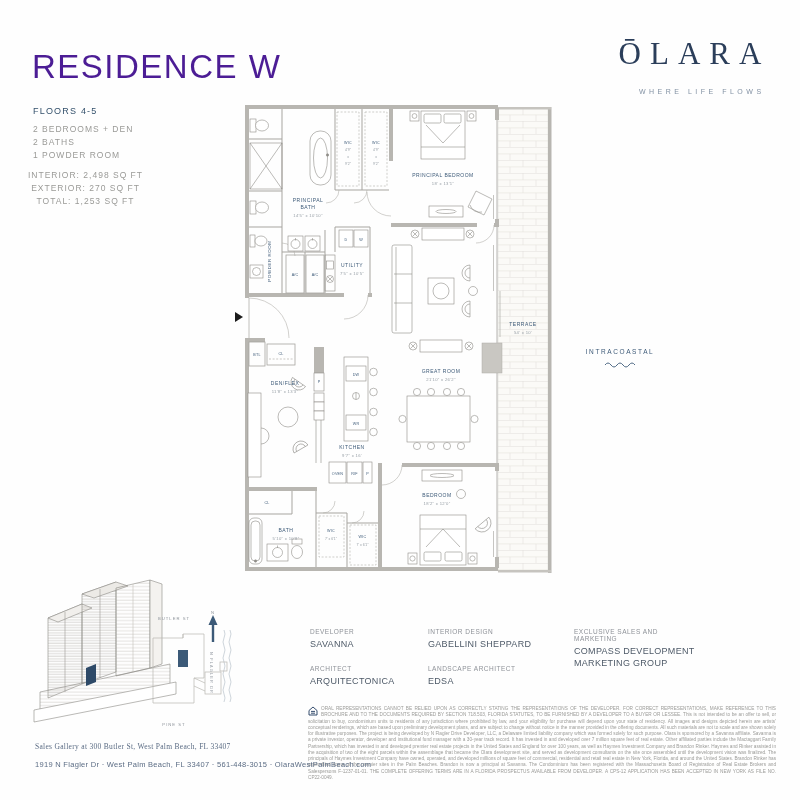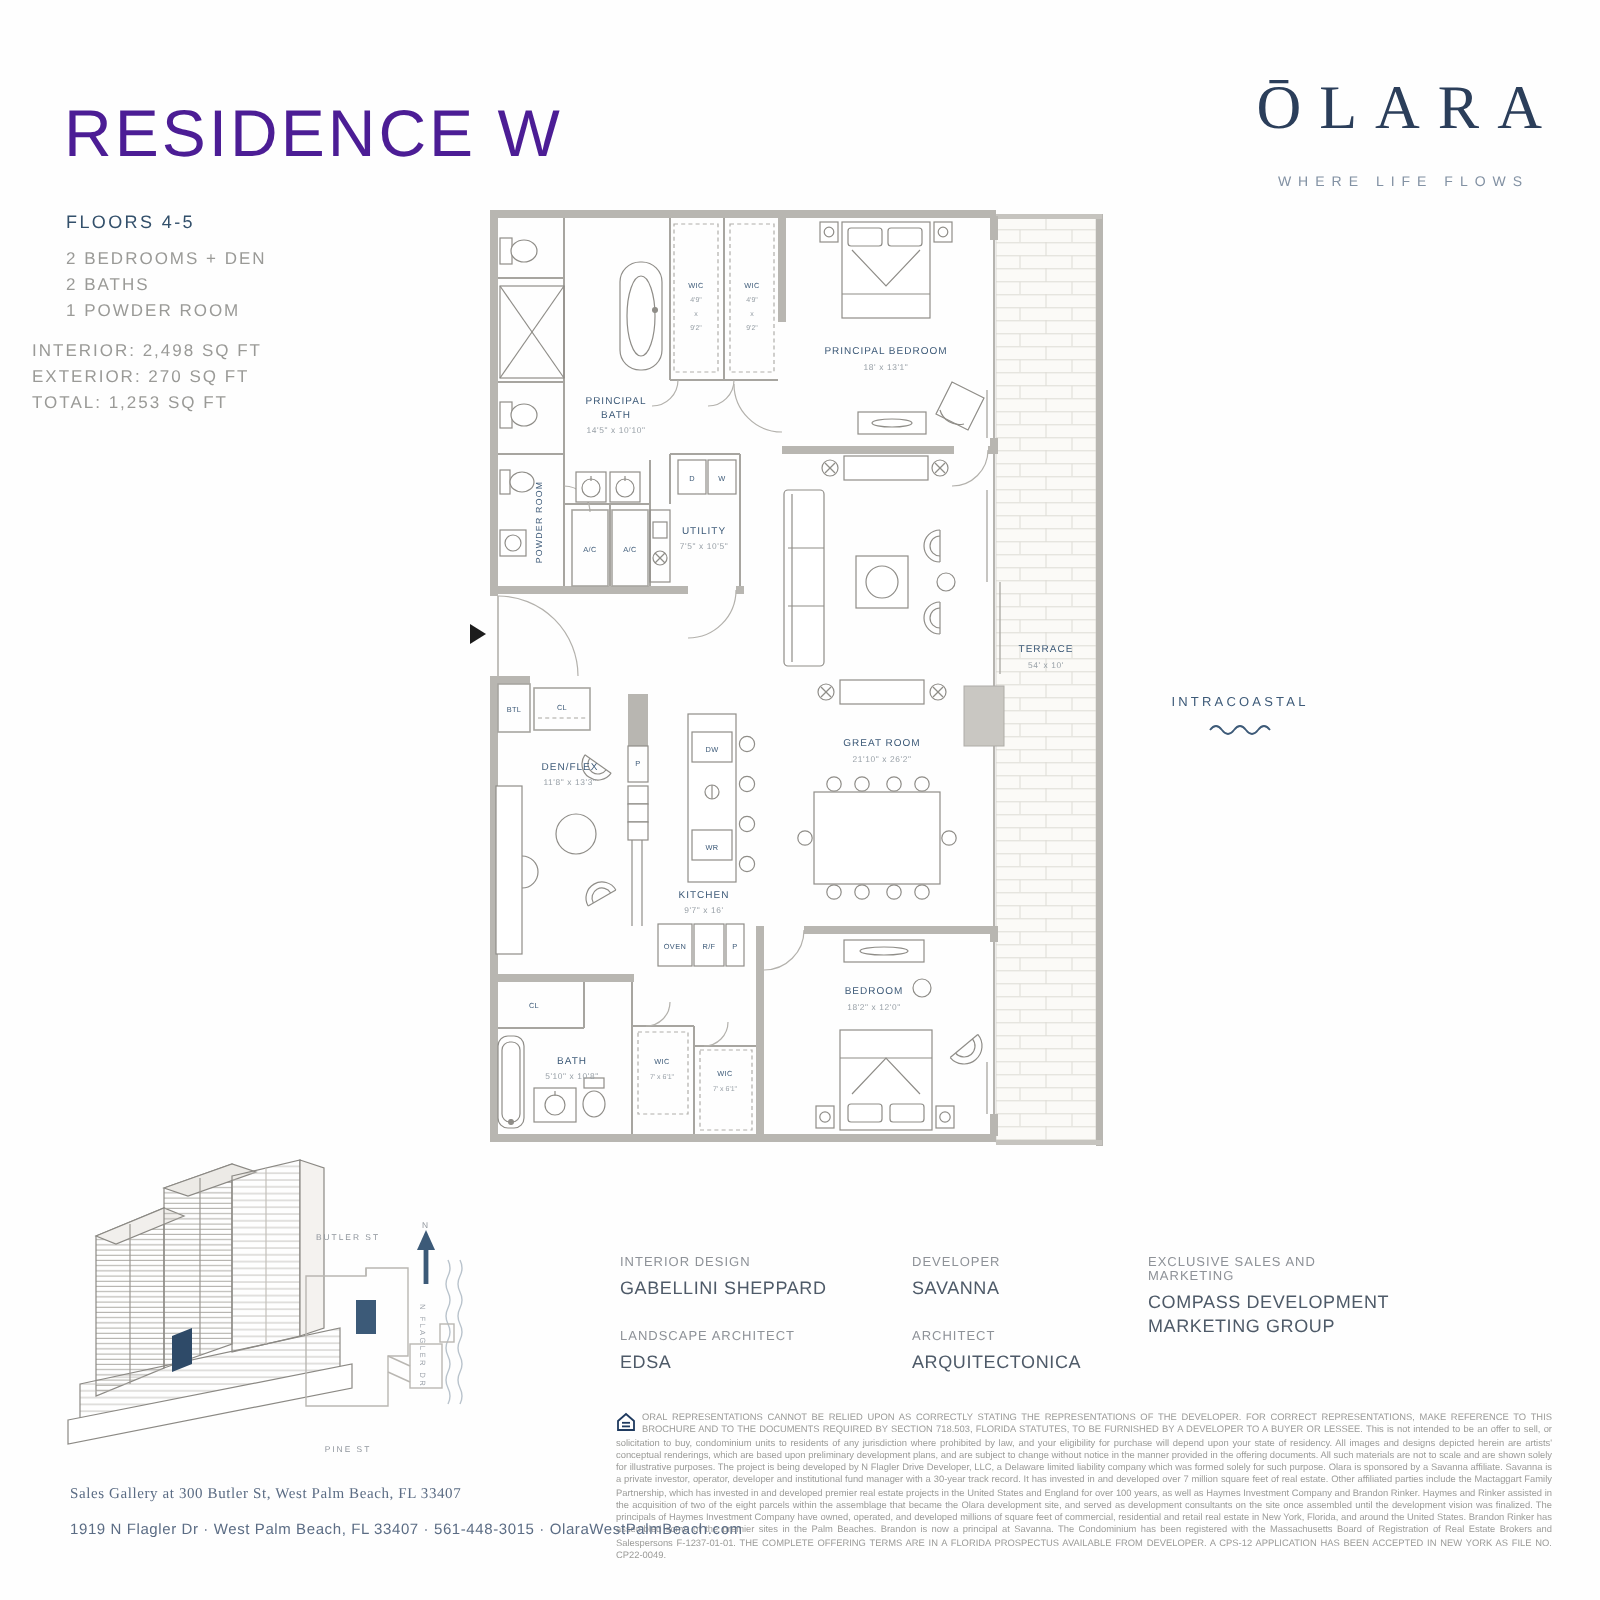--- a/index.html
+++ b/index.html
@@ -5,24 +5,24 @@
   html,body{margin:0;padding:0;background:#ffffff;}
   #canvas{position:relative;width:800px;height:800px;background:#fefefe;overflow:hidden;
           font-family:"Liberation Sans",sans-serif;}
   
   .title{position:absolute;left:32px;top:48px;font-size:33px;font-weight:400;
          letter-spacing:1.5px;color:#4c1d95;}
   .floors{position:absolute;left:33px;top:106px;font-size:9px;font-weight:normal;
           letter-spacing:1.2px;color:#33506b;}
   .features{position:absolute;left:33px;top:123px;font-size:8.5px;letter-spacing:1px;
             color:#9a9a97;line-height:13px;}
-  .areas{position:absolute;left:16px;top:169px;font-size:8.5px;letter-spacing:1px;
-         color:#9a9a97;line-height:13px;}
+  .areas{position:absolute;left:28px;top:169px;font-size:8.5px;letter-spacing:1px;
+         color:#9a9a97;line-height:13px;text-align:center;}
   
-  .logo{position:absolute;left:600px;top:36px;width:180px;text-align:right;
+  .logo{position:absolute;left:600px;top:36px;width:180px;text-align:center;
         font-family:"Liberation Serif",serif;font-size:31px;letter-spacing:9px;
         color:#2b3e5a;text-indent:9px;}
   .tagline{position:absolute;left:620px;top:88px;width:160px;text-align:center;
            font-size:7px;letter-spacing:3.5px;color:#8291a3;text-indent:3.5px;}
   
   .plan{position:absolute;left:230px;top:95px;width:340px;height:500px;}
   .plan text{font-family:"Liberation Sans",sans-serif;}
   .rn{fill:#3d5a78;font-size:5px;letter-spacing:.5px;text-anchor:middle;}
   .rnv{fill:#3d5a78;font-size:4.4px;letter-spacing:.6px;text-anchor:middle;}
   .rd{fill:#98a0a7;font-size:4.2px;letter-spacing:.3px;text-anchor:middle;}
@@ -455,40 +455,40 @@
     </g>
     <text transform="rotate(90 60 52)" x="60" y="52" fill="#9aa0a8" font-size="3.8" letter-spacing="1.2">N FLAGLER DR</text>
     <g stroke="#b9c3cc" stroke-width="0.7" fill="none">
       <path d="M74,30 q2,4 0,8 q-2,4 0,8 q2,4 0,8 q-2,4 0,8 q2,4 0,8 q-2,4 0,8 q2,4 0,8 q-2,4 0,8 q2,4 0,8"></path>
       <path d="M80,30 q2,4 0,8 q-2,4 0,8 q2,4 0,8 q-2,4 0,8 q2,4 0,8 q-2,4 0,8 q2,4 0,8 q-2,4 0,8 q2,4 0,8"></path>
       <rect x="70" y="62" width="7" height="9" stroke="#b9b7b2"></rect>
     </g>
   </svg>
 
   <div class="credits">
+    <div class="ccol c1">
+      <div class="centry">
+        <div class="role">DEVELOPER</div>
+        <div class="cname">SAVANNA</div>
+      </div>
+      <div class="centry">
+        <div class="role">ARCHITECT</div>
+        <div class="cname">ARQUITECTONICA</div>
+      </div>
+    </div>
     <div class="ccol c2">
       <div class="centry">
         <div class="role">INTERIOR DESIGN</div>
         <div class="cname">GABELLINI SHEPPARD</div>
       </div>
       <div class="centry">
         <div class="role">LANDSCAPE ARCHITECT</div>
         <div class="cname">EDSA</div>
       </div>
     </div>
-    <div class="ccol c1">
-      <div class="centry">
-        <div class="role">DEVELOPER</div>
-        <div class="cname">SAVANNA</div>
-      </div>
-      <div class="centry">
-        <div class="role">ARCHITECT</div>
-        <div class="cname">ARQUITECTONICA</div>
-      </div>
-    </div>
     <div class="ccol c4">
       <div class="centry">
         <div class="role">EXCLUSIVE SALES AND MARKETING</div>
         <div class="cname">COMPASS DEVELOPMENT MARKETING GROUP</div>
       </div>
     </div>
   </div>
 
   <div class="disclaimer">
     <svg class="eh-icon" width="10" height="10" viewBox="0 0 10 10">

